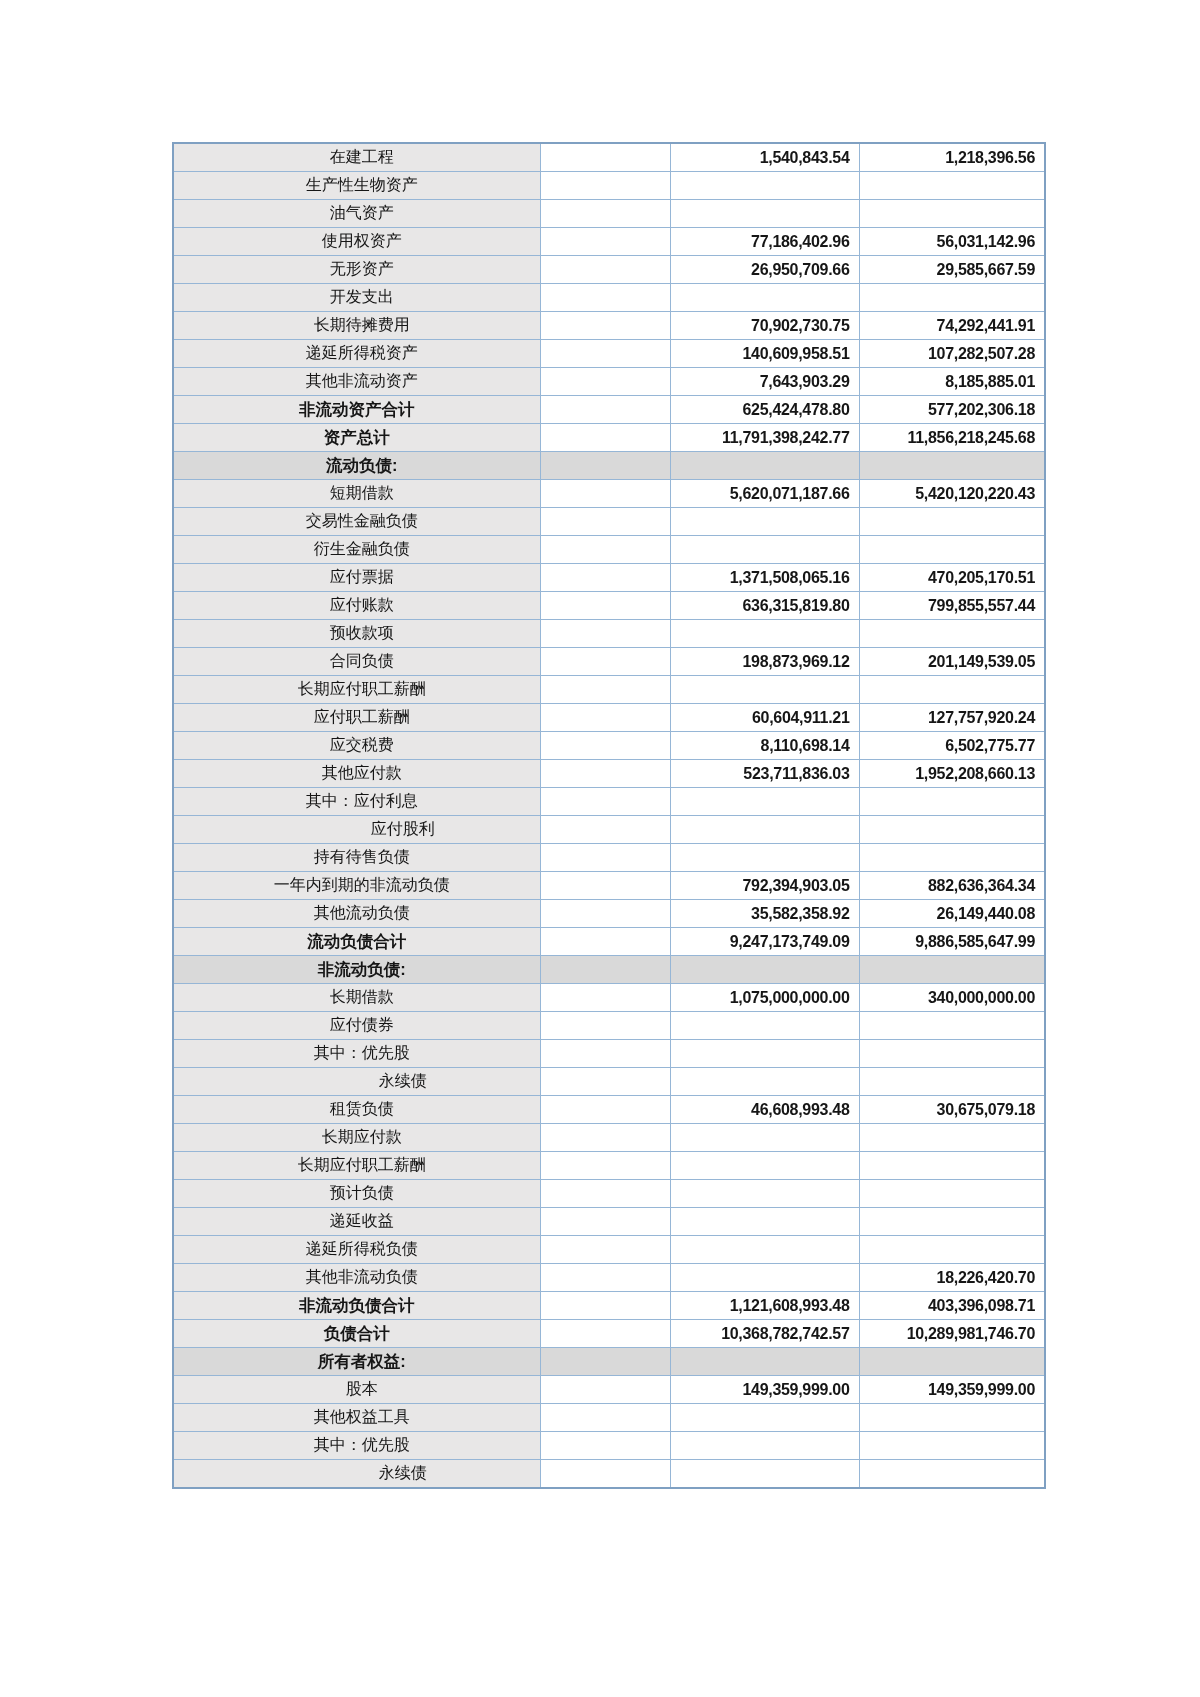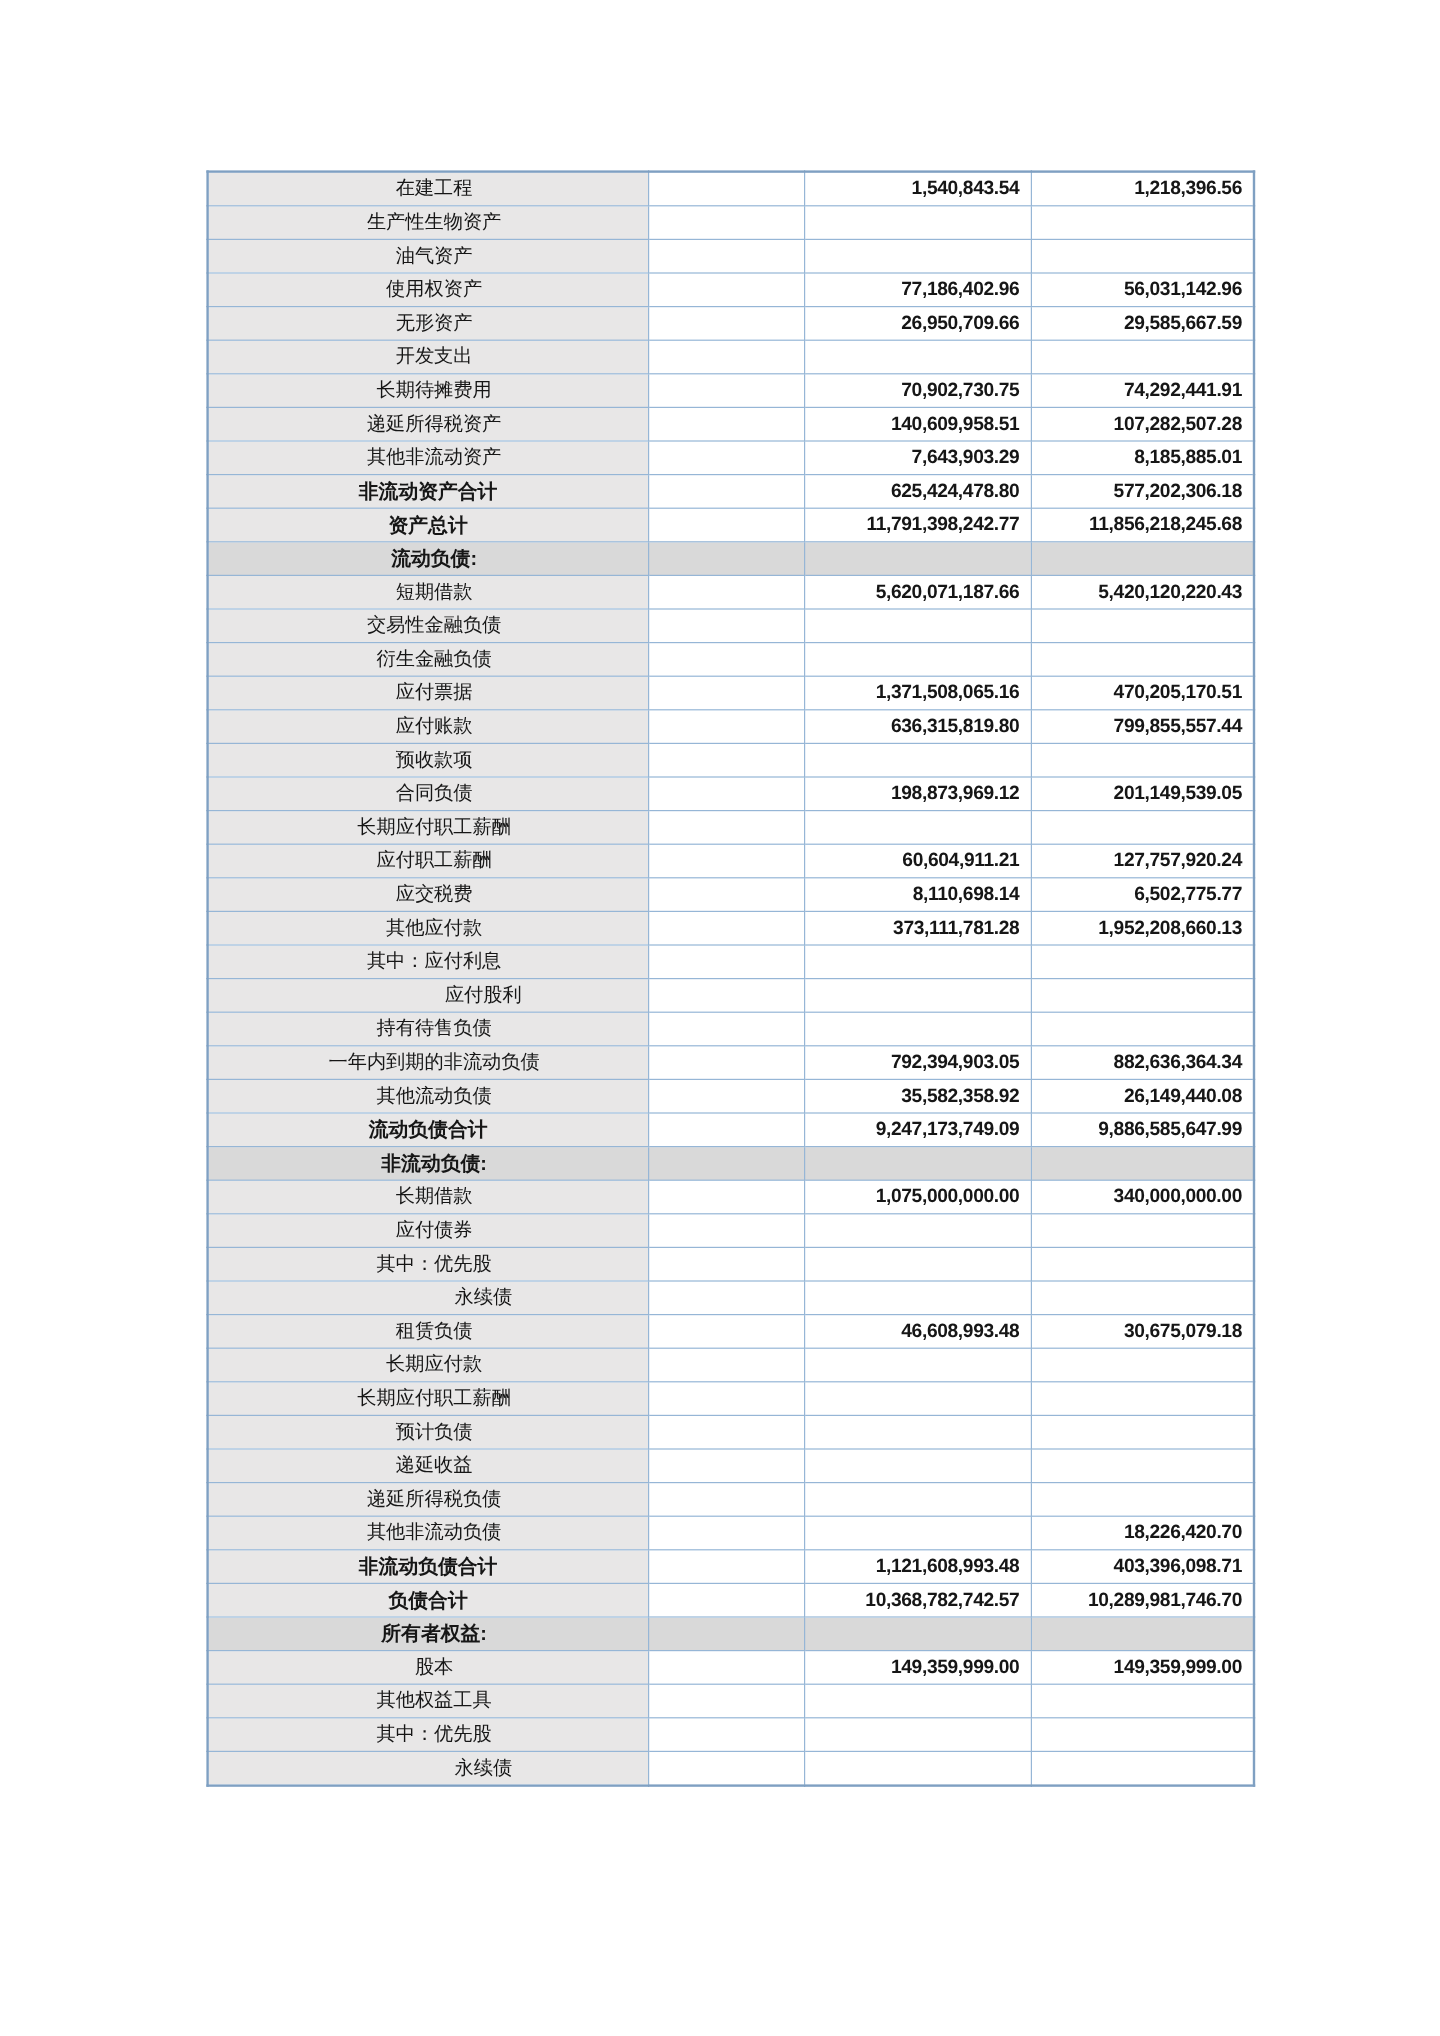--- a/index.html
+++ b/index.html
@@ -199,21 +199,21 @@
         </tr>
         <tr>
           <td class="label">应交税费</td>
           <td class="note"></td>
           <td class="num">8,110,698.14</td>
           <td class="num">6,502,775.77</td>
         </tr>
         <tr>
           <td class="label">其他应付款</td>
           <td class="note"></td>
-          <td class="num">373,111,781.28</td>
+          <td class="num">523,711,836.03</td>
           <td class="num">1,952,208,660.13</td>
         </tr>
         <tr>
           <td class="label">其中：应付利息</td>
           <td class="note"></td>
           <td class="num"></td>
           <td class="num"></td>
         </tr>
         <tr>
           <td class="label indent1">应付股利</td>

